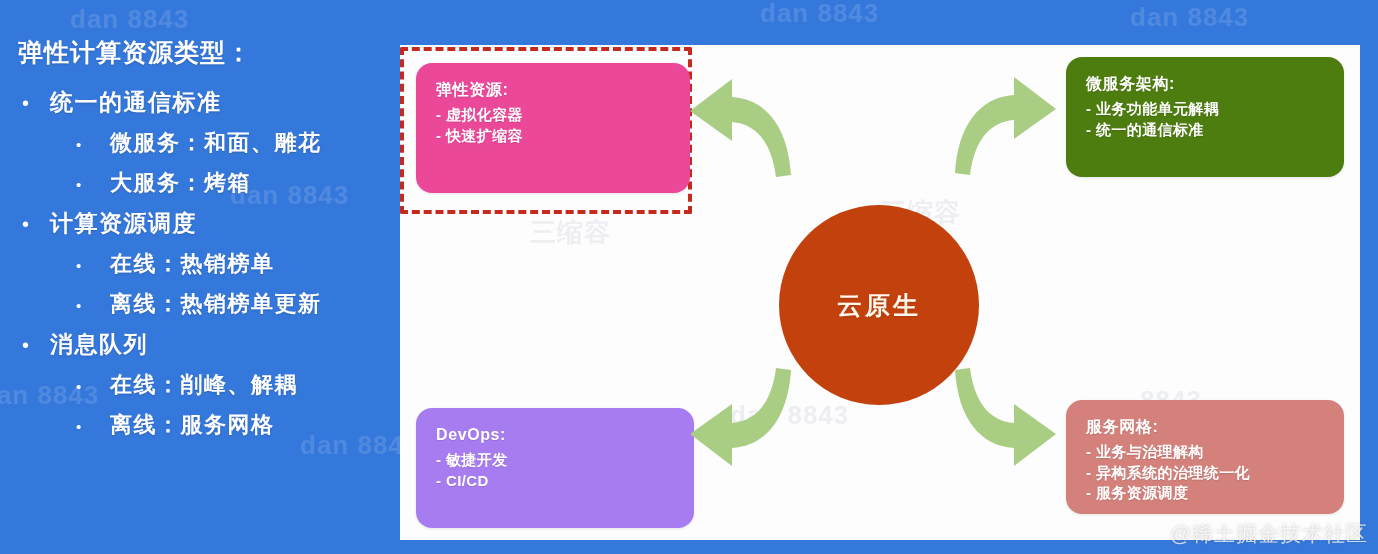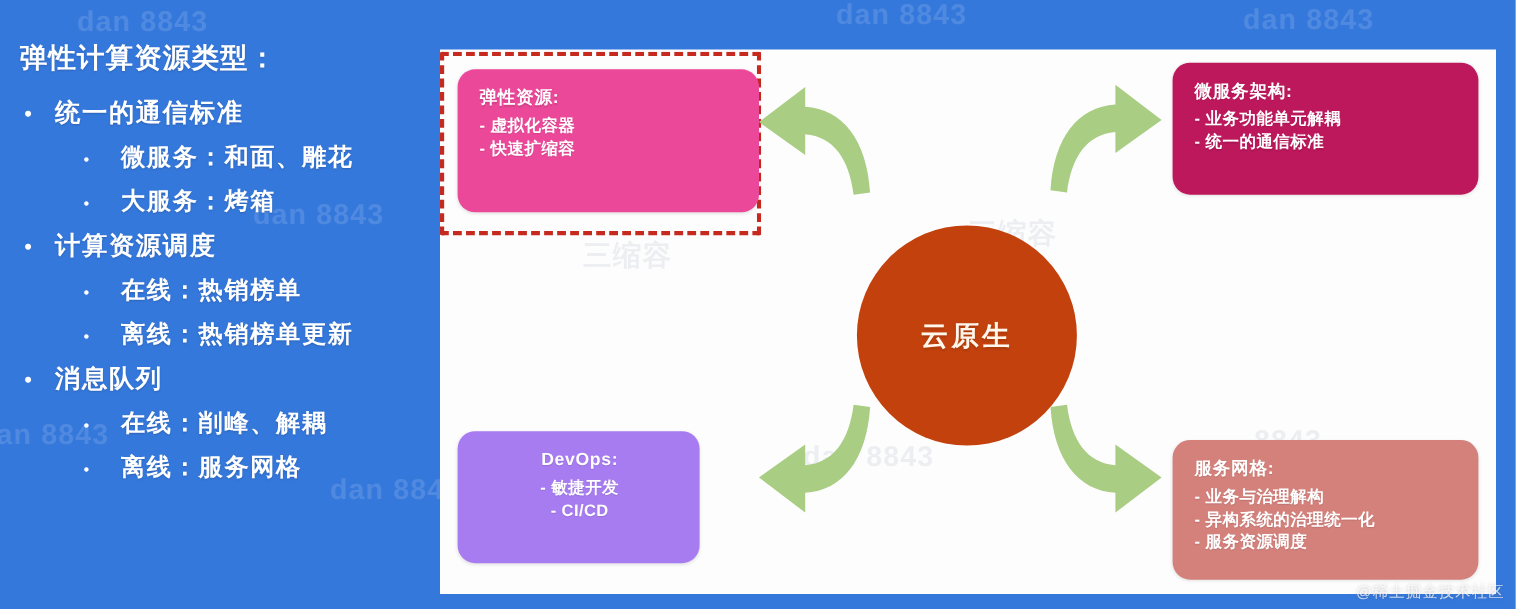--- a/index.html
+++ b/index.html
@@ -94,22 +94,22 @@
   }
   .node .nitem {
     font-size: 15px;
     font-weight: 700;
     letter-spacing: 0.4px;
     text-shadow: 0 1px 1px rgba(0,0,0,0.12);
   }
 
   #node-tl { left: 16px;  top: 18px;  width: 274px; height: 130px; }
   #node-tr { left: 666px; top: 12px;  width: 278px; height: 120px; }
-  #node-bl { left: 16px;  top: 347px; width: 220px; height: 120px; text-align: center; }
-  #node-br { left: 666px; top: 355px; width: 278px; height: 127px; }
+  #node-bl { left: 16px;  top: 363px; width: 278px; height: 120px; }
+  #node-br { left: 666px; top: 355px; width: 278px; height: 114px; }
 
   
   #highlight-box {
     position: absolute;
     left: 0px; top: 2px;
     width: 292px; height: 167px;
     border: 4px dashed #C62A1E;
     border-radius: 2px;
     background: transparent;
   }
@@ -139,21 +139,21 @@
   .arrow { position: absolute; }
   #arrow-tl { left: 288px; top: 30px; }
   #arrow-tr { left: 548px; top: 28px; }
   #arrow-bl { left: 288px; top: 320px; }
   #arrow-br { left: 548px; top: 320px; }
 
   
   #credit {
     position: absolute;
     right: 10px; bottom: 6px;
-    font-size: 14px;
+    font-size: 21px;
     color: rgba(255,255,255,0.72);
     letter-spacing: 1px;
     text-shadow: 0 0 3px rgba(80,80,80,0.35);
     white-space: nowrap;
   }
 </style>
 </head>
 <body>
 
 <div id="root">
@@ -214,21 +214,21 @@
     <div class="wm dark" style="left:740px; top:340px;">8843</div>
 
     <div id="highlight-box"></div>
 
     <div class="node" id="node-tl" style="background:#ec4899;">
       <div class="ntitle">弹性资源:</div>
       <div class="nitem">- 虚拟化容器</div>
       <div class="nitem">- 快速扩缩容</div>
     </div>
 
-    <div class="node" id="node-tr" style="background:#be185d;">
+    <div class="node" id="node-tr" style="background:#4d7c0f;">
       <div class="ntitle">微服务架构:</div>
       <div class="nitem">- 业务功能单元解耦</div>
       <div class="nitem">- 统一的通信标准</div>
     </div>
 
     <div class="node" id="node-bl" style="background:#A77CF0;">
       <div class="ntitle">DevOps:</div>
       <div class="nitem">- 敏捷开发</div>
       <div class="nitem">- CI/CD</div>
     </div>

